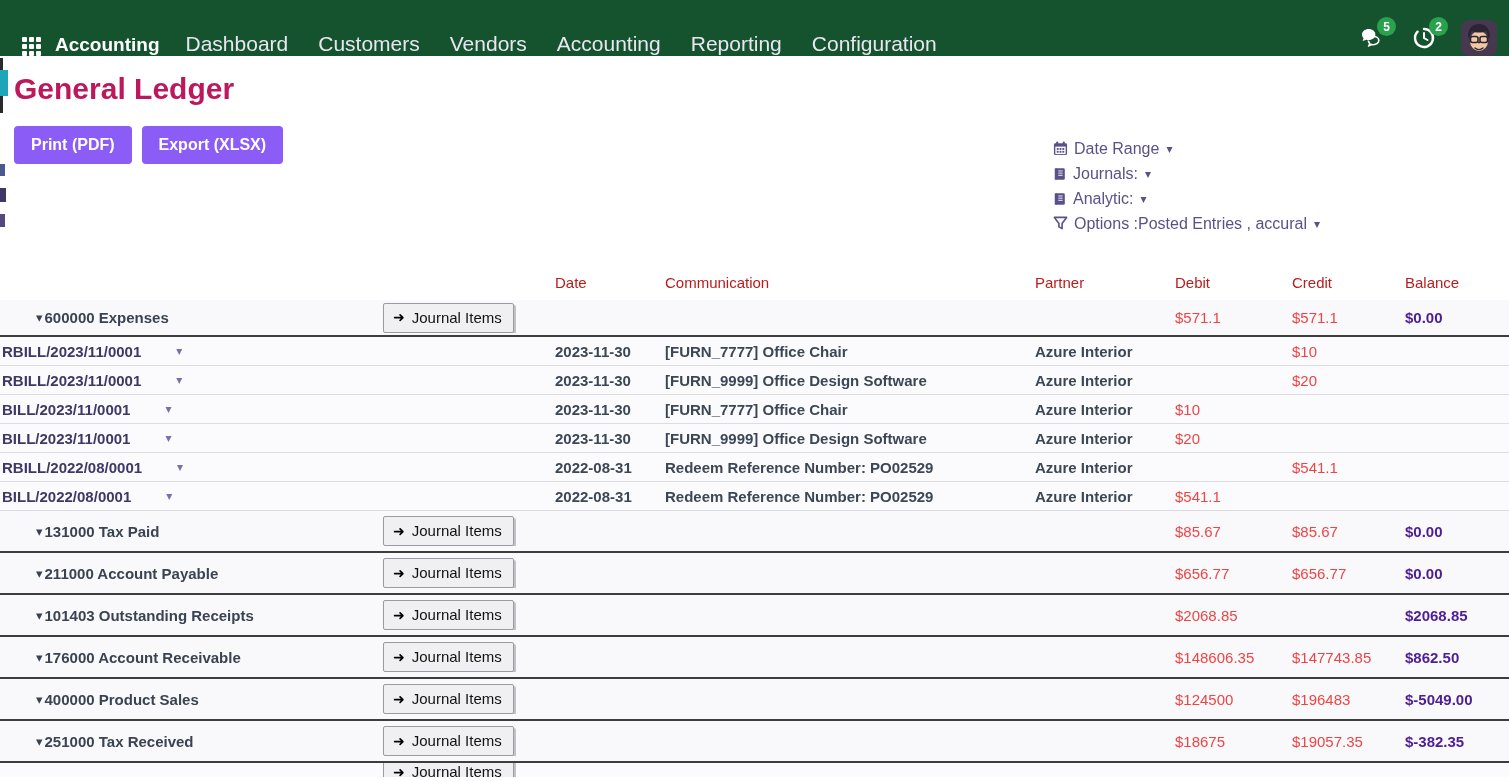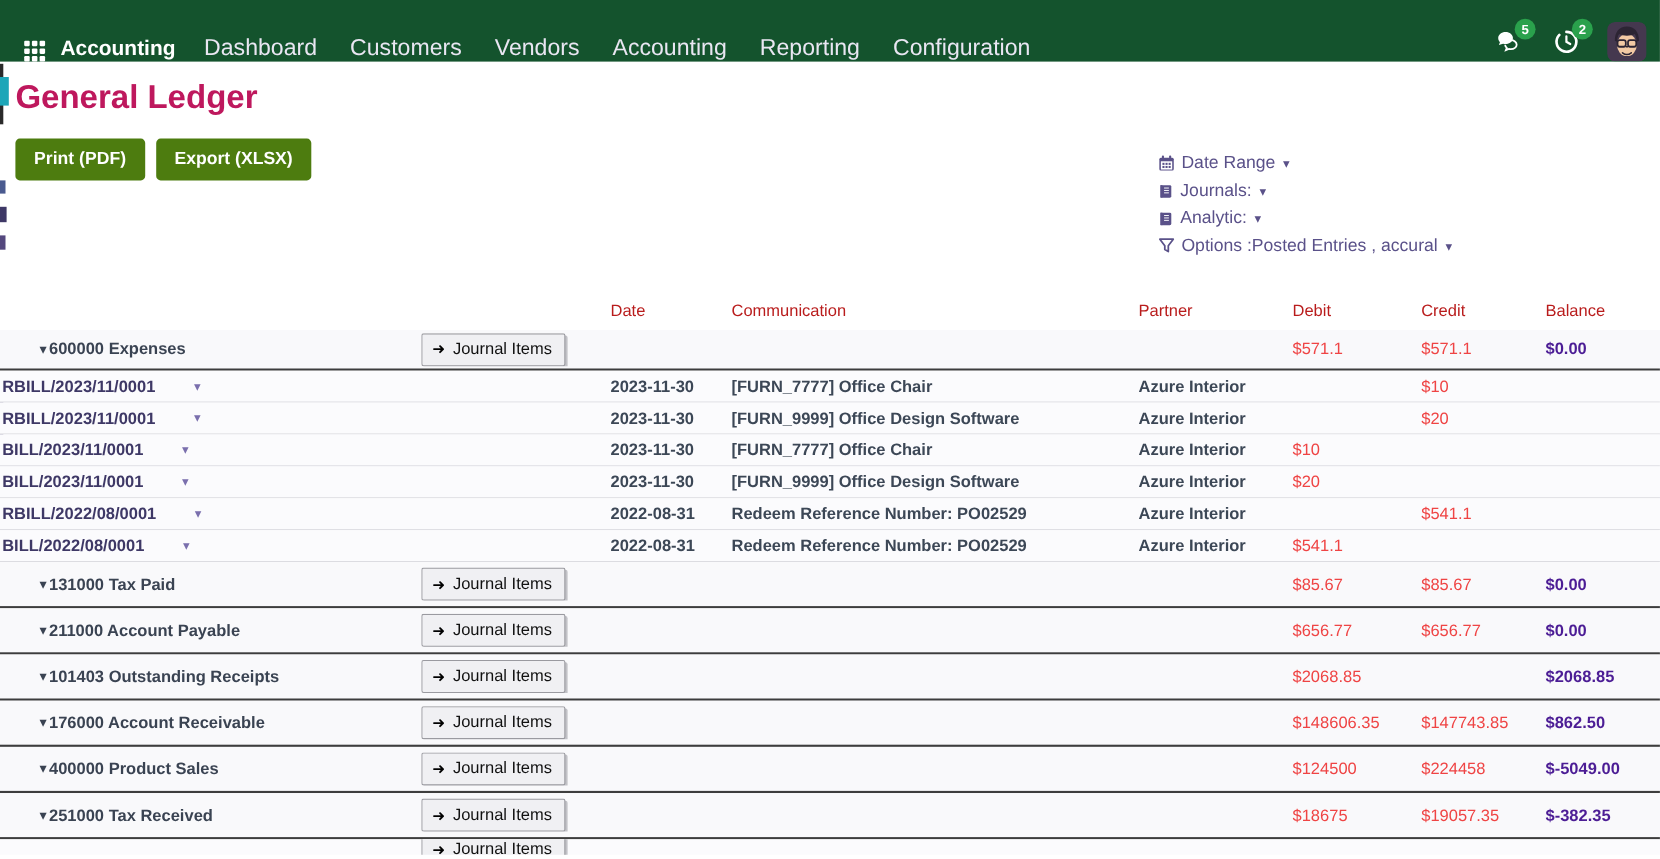--- a/index.html
+++ b/index.html
@@ -22,21 +22,21 @@
   .avatar { width:36px; height:36px; border-radius:7px; overflow:hidden; cursor:pointer; display:block; }
 
   
   .left-artifacts { position:absolute; left:0; top:56px; width:9px; height:725px; pointer-events:none; }
   .left-artifacts i { position:absolute; left:0; display:block; }
 
   
   .main { position:relative; }
   .page-title { font-size:30px; font-weight:700; color:#be185d; margin:16px 0 0 14px; }
   .action-buttons { display:flex; gap:10px; margin:20px 0 0 14px; }
-  .btn-teal { background:#4d7c0f; color:#fff; border:none; border-radius:4px;
+  .btn-teal { background:#8b5cf6; color:#fff; border:none; border-radius:4px;
     font-size:16px; font-weight:700; padding:10px 17px; cursor:pointer;
     font-family:"Liberation Sans",sans-serif;text-align:center; }
 
   
   .filters { position:absolute; top:64px; left:1053px; color:#5a5189; font-size:16px; }
   .filter-line { display:flex; align-items:center; height:25px; cursor:pointer; white-space:nowrap; }
   .filter-line svg { margin-right:6px; flex:0 0 auto; }
   .f-caret { font-size:12px; margin-left:7px; color:#5a5189; }
 
   
@@ -365,21 +365,21 @@
         <span>400000 Product Sales</span>
       </div>
       <div class="cell"><button class="btn-journal">
             <span class="arrow">➜</span>
             <span>Journal Items</span>
           </button></div>
       <div class="cell"></div>
         <div class="cell"></div>
         <div class="cell"></div>
       <div class="cell c-amt">$124500</div>
-      <div class="cell c-amt">$224458</div>
+      <div class="cell c-amt">$196483</div>
       <div class="cell c-bal">$-5049.00</div>
     </div>
     <div class="lrow group">
       <div class="cell group-name">
         <span class="group-caret">▾</span>
         <span>251000 Tax Received</span>
       </div>
       <div class="cell"><button class="btn-journal">
             <span class="arrow">➜</span>
             <span>Journal Items</span>

